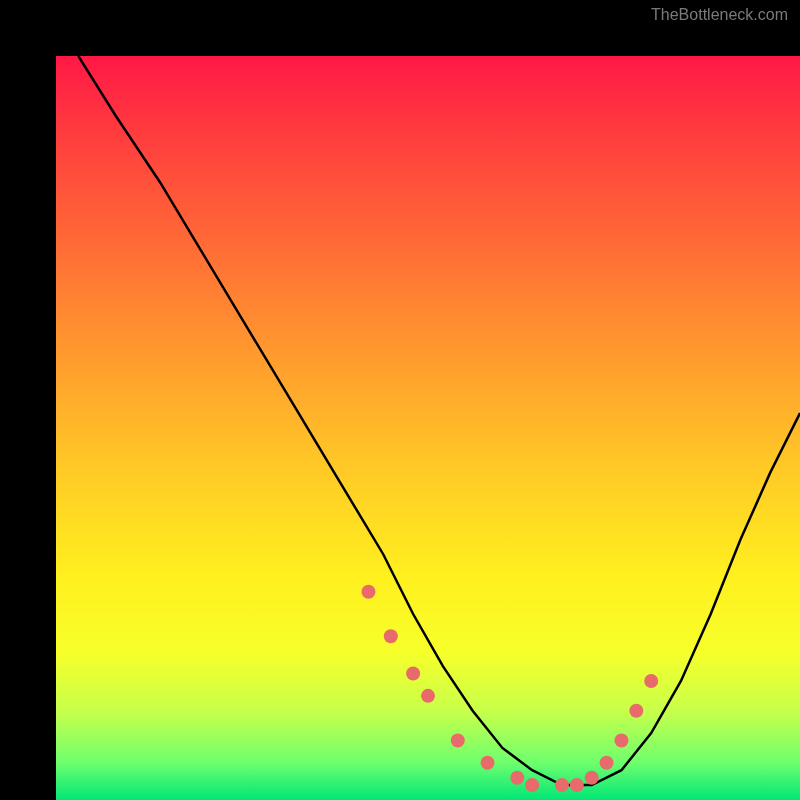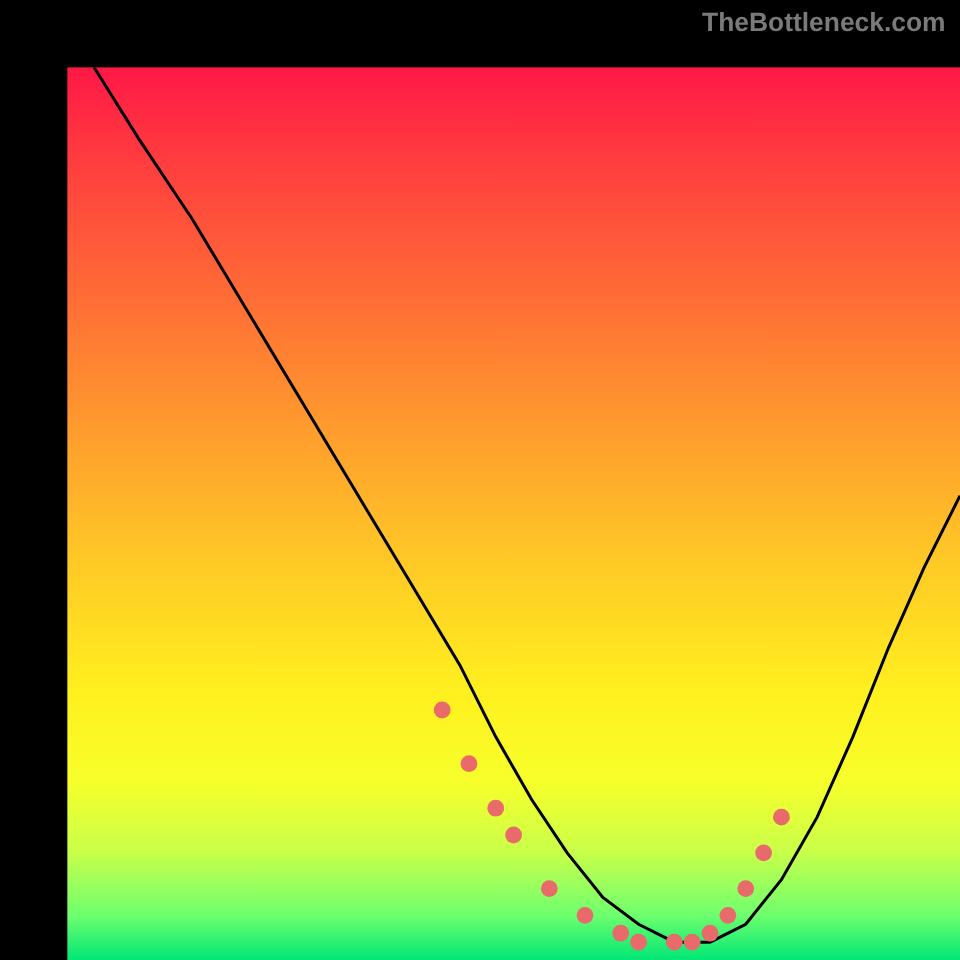--- a/index.html
+++ b/index.html
@@ -1,17 +1,17 @@
 <!DOCTYPE html>
 <html><head>
 <meta charset="utf-8">
 <style>
   * { margin: 0; padding: 0; box-sizing: border-box; }
   body { width: 800px; height: 800px; background: #000; position: relative; font-family: Arial, sans-serif; }
-  .watermark { position: absolute; top: 6px; right: 12px; color: #7a7a7a; font-size: 22px; font-weight: bold; z-index: 10; }
+  .watermark { position: absolute; top: 6px; right: 12px; color: #7a7a7a; font-size: 16px; font-weight: normal; z-index: 10; }
   .frame { position: absolute; top: 0; left: 0; width: 800px; height: 800px; border: 28px solid #000; }
   .plot-area { position: absolute; top: 28px; left: 28px; width: 744px; height: 744px; overflow: hidden; }
   .gradient-bg { position: absolute; top: 0; left: 0; width: 100%; height: 100%;
     background: linear-gradient(to bottom,
       #ff1846 0%,
       #ff3b3f 10%,
       #ff6a36 25%,
       #ff9a2e 40%,
       #ffc826 55%,
       #fff01f 70%,

